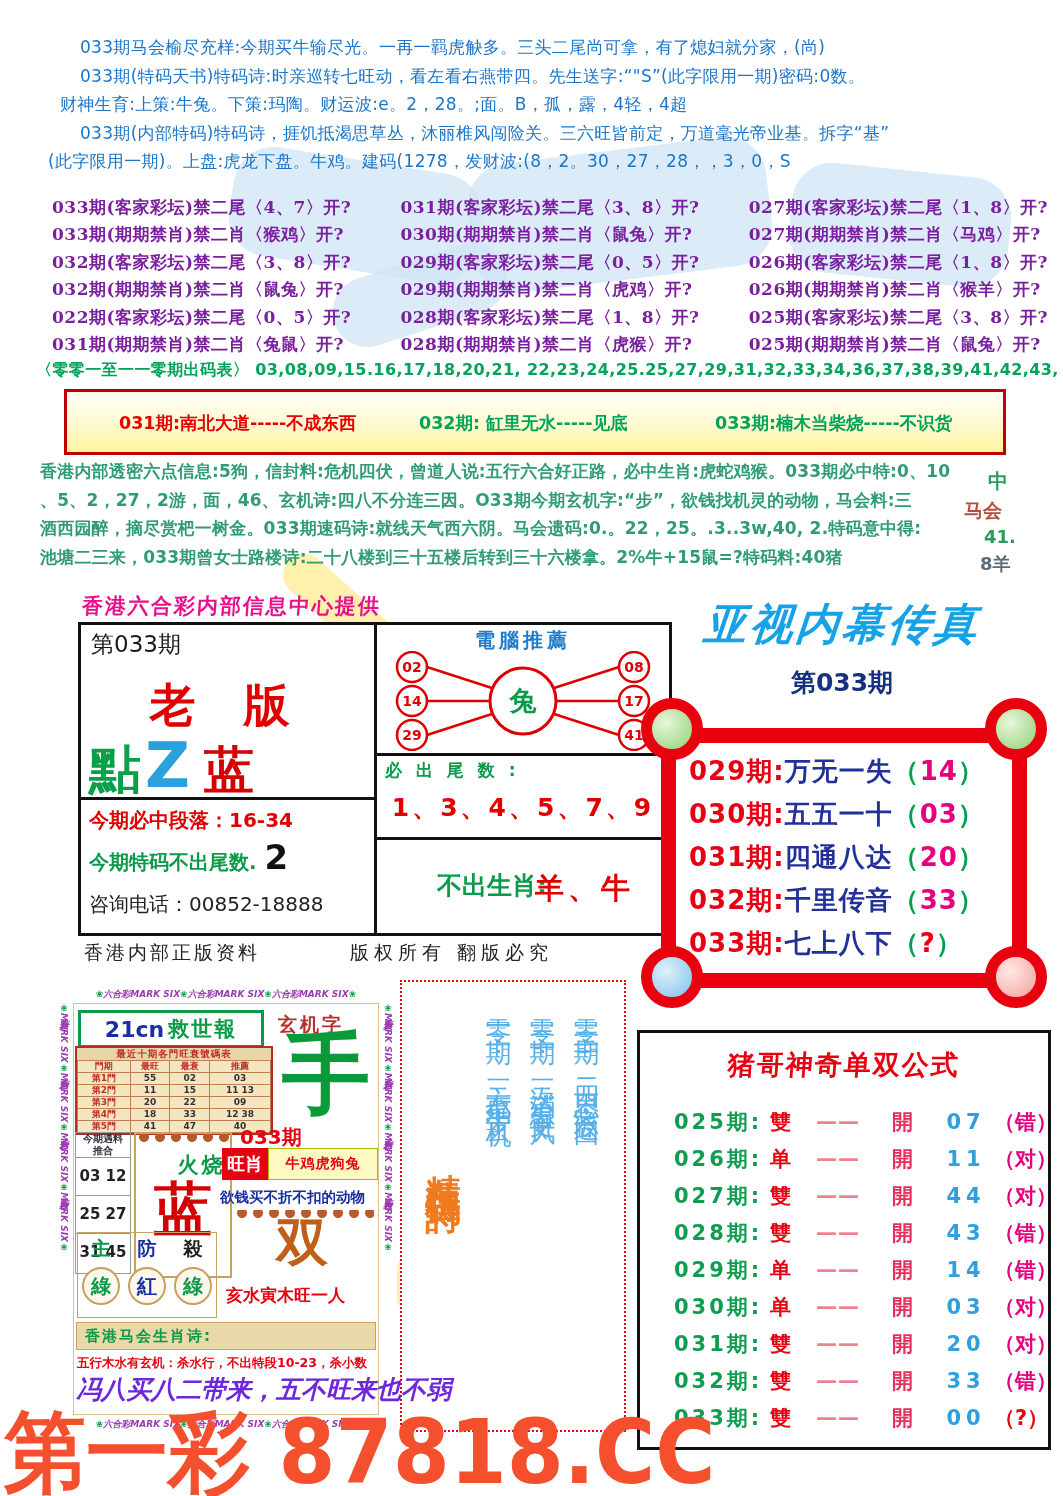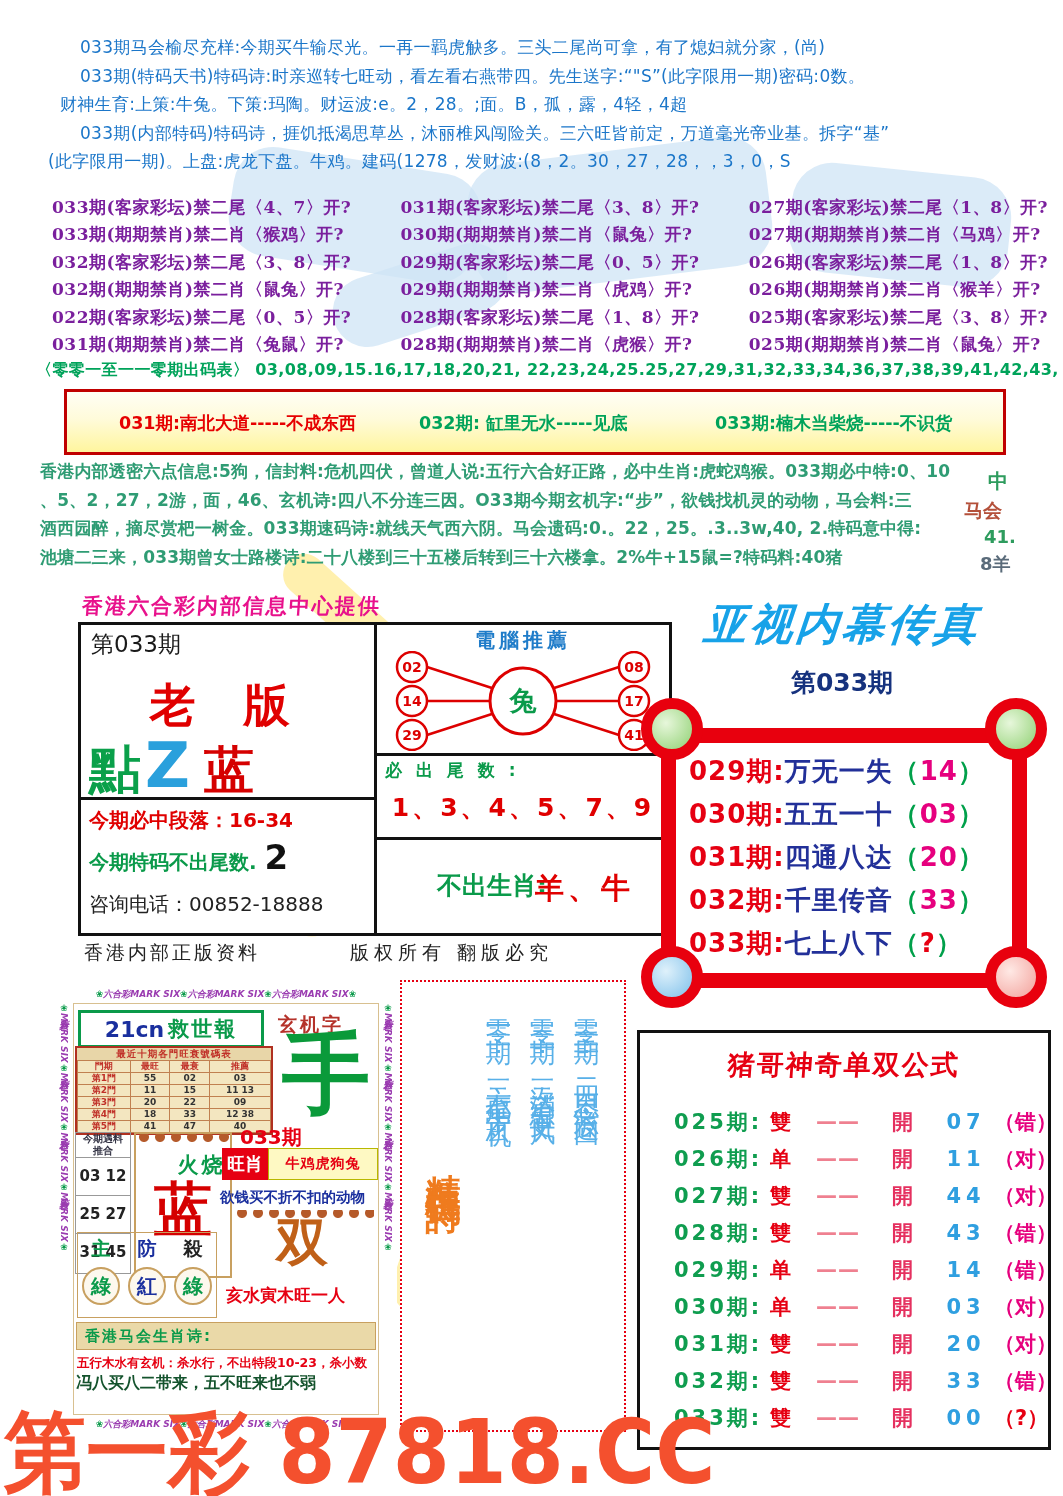--- a/index.html
+++ b/index.html
@@ -159,22 +159,22 @@
   #js-zfs{position:absolute;left:3px;top:228px;width:140px;height:86px;border:1.5px solid #c8a060;box-sizing:border-box;}
   #js-zfs .hd{display:flex;justify-content:space-around;font-size:19px;font-weight:800;margin-top:3px;}
   #js-zfs .hd .h0{color:#0a9a4a;} #js-zfs .hd .h1{color:#1a2f9e;} #js-zfs .hd .h2{color:#222;}
   #js-zfs .cir{display:flex;justify-content:space-around;margin-top:5px;}
   #js-zfs .cc{width:34px;height:34px;border-radius:50%;border:2px solid #c8a060;background:#fdf8ee;
     display:flex;align-items:center;justify-content:center;font-size:20px;font-weight:800;}
   #js-zfs .cc.g{color:#0a9a4a;} #js-zfs .cc.b{color:#1a2f9e;}
   #js-sxs{position:absolute;left:2px;top:318px;width:300px;height:28px;background:#ead9a8;border:1px solid #c8a060;
     box-sizing:border-box;font-size:15px;font-weight:800;color:#0a9a4a;line-height:26px;padding-left:8px;letter-spacing:2px;}
   #js-redline{position:absolute;left:3px;top:351px;font-size:12.5px;font-weight:700;color:#e60012;white-space:nowrap;}
-  #js-blueline{position:absolute;left:2px;top:369px;font-size:16px;font-weight:800;color:#14532d;
-    white-space:nowrap;}
+  #js-blueline{position:absolute;left:2px;top:369px;font-size:25px;font-weight:800;color:#6d28d9;
+    font-style:italic;white-space:nowrap;}
 
   
   #site-banner{position:absolute;left:4px;top:1394px;z-index:30;font-size:82px;font-weight:900;
     color:#f4502e;white-space:nowrap;letter-spacing:0px;transform:scaleY(1.08);transform-origin:top left;}
 </style>
 </head>
 <body>
 
 <div id="canvas">
 

